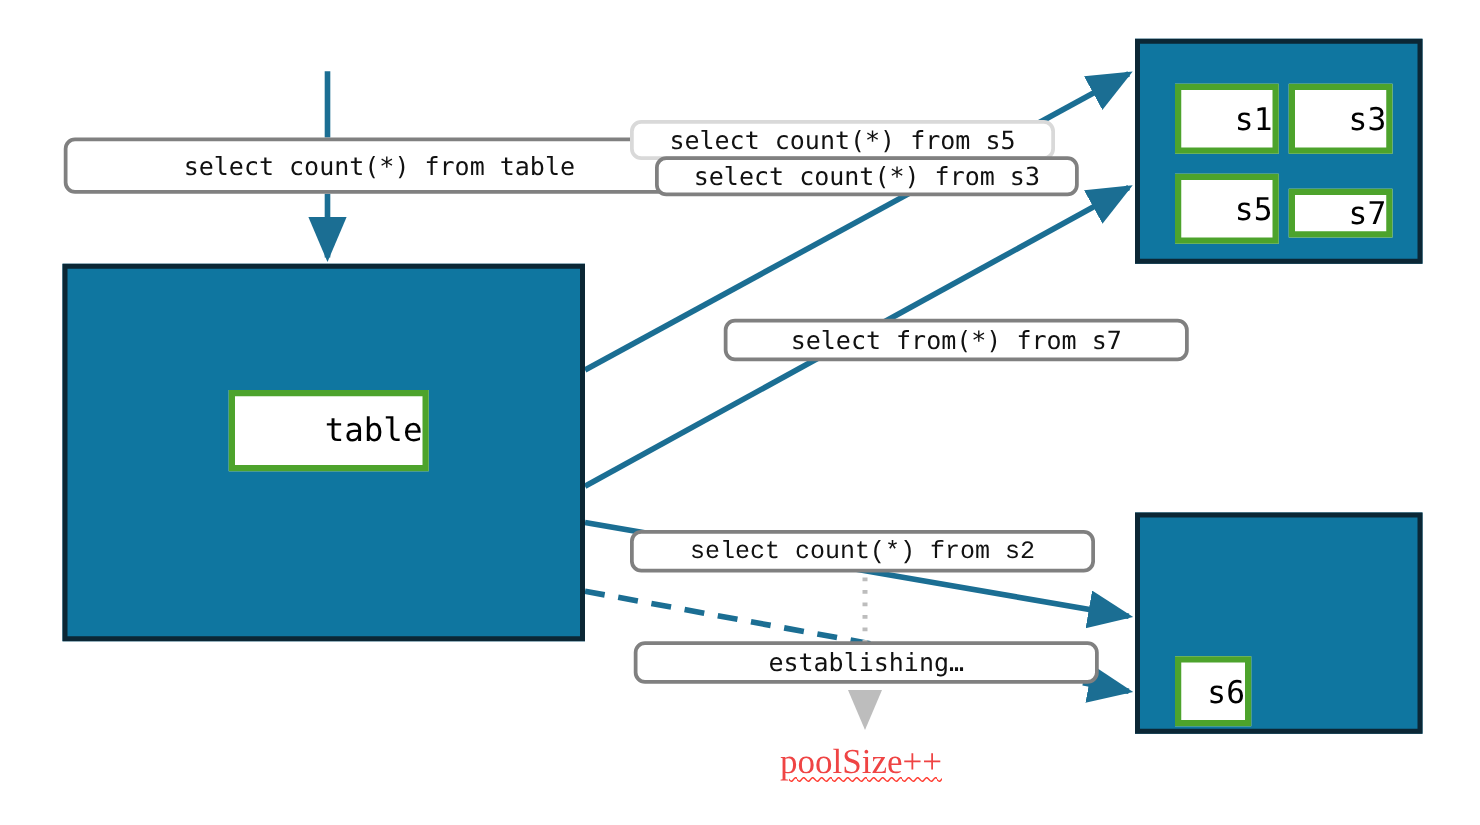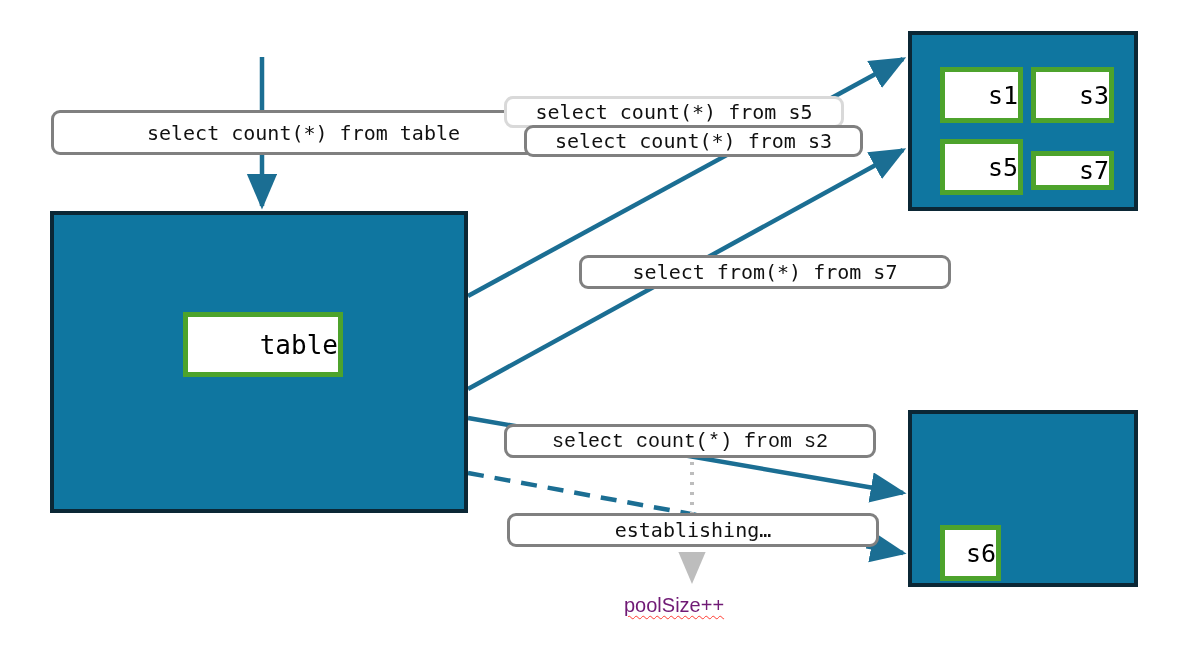--- a/index.html
+++ b/index.html
@@ -47,23 +47,23 @@
     font-family:"DejaVu Sans Mono", monospace;
     font-size:20px;
     color:#111111;
     white-space:nowrap;
   }
   .label.faded{border-color:#d9d9d9;}
 
   
   .note{
     position:absolute;
-    font-family:Liberation Sans, sans-serif;
-    font-size:20px;
-    color:#701a75;
+    font-family:Liberation Serif, serif;
+    font-size:28px;
+    color:#ef4444;
     white-space:nowrap;
     text-decoration:underline;
     text-decoration-color:#ff3b30;
     text-decoration-style:wavy;
     text-decoration-thickness:1px;
     text-underline-offset:3px;
   }
 </style>
 </head>
 <body>

